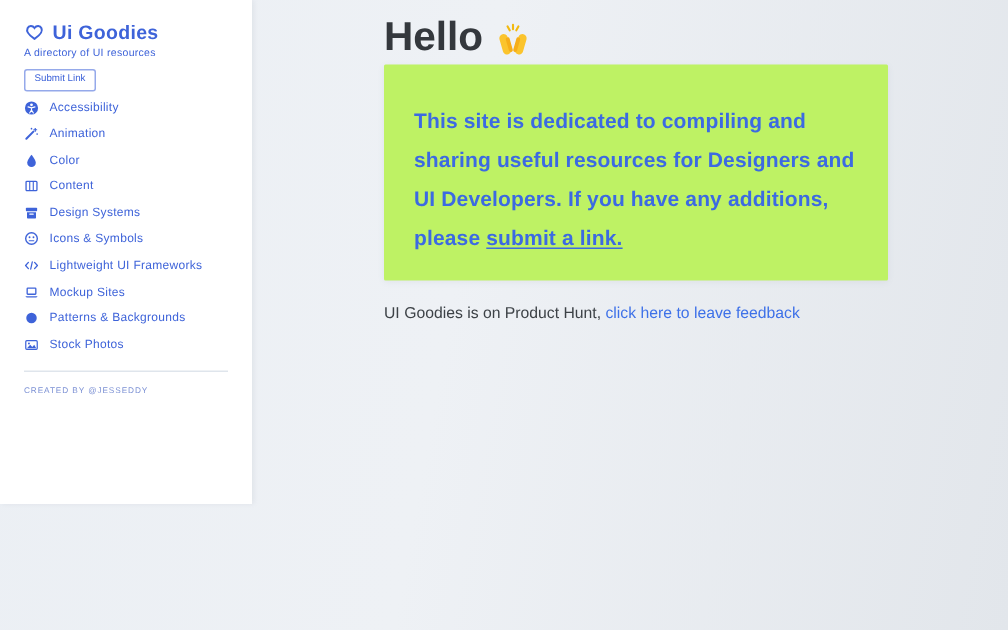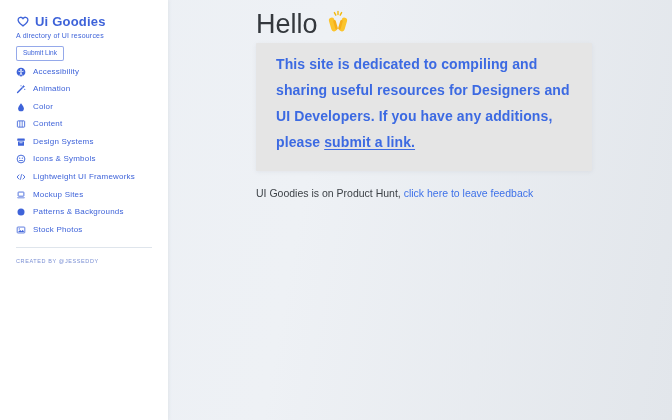--- a/index.html
+++ b/index.html
@@ -14,21 +14,21 @@
   *{box-sizing:border-box;margin:0;padding:0;}
   html,body{width:672px;height:420px;overflow:hidden;}
   body{
     font-family:"Liberation Sans","DejaVu Sans",sans-serif;
     background:linear-gradient(100deg,#ebeff4 0%,#eef1f5 45%,#e2e6eb 100%);
   }
   .app{display:flex;width:672px;height:420px;}
 
   
   .sidebar{
-    width:168px;height:420px;background:#ffffff;flex:0 0 168px;
+    width:168px;height:336px;background:#ffffff;flex:0 0 168px;
     padding:13px 16px 0 16px;position:relative;
     box-shadow:1px 0 3px rgba(140,150,165,0.12);
   }
   .brand{display:flex;align-items:center;gap:5px;height:16px;}
   .brand-heart{display:inline-flex;color:var(--accent);}
   .brand-name{font-size:13px;font-weight:bold;color:var(--accent);letter-spacing:.2px;}
   .tagline{margin-top:3px;font-size:7px;color:var(--accent);letter-spacing:.2px;}
   .submit-btn{
     margin-top:7px;display:inline-block;background:#fff;
     border:1px solid rgba(62,99,217,.55);border-radius:2px;
@@ -44,27 +44,27 @@
   .mi-label{font-size:8px;color:var(--accent);letter-spacing:.2px;white-space:nowrap;}
   .side-divider{margin-top:5px;border-top:1px solid var(--divider);width:136px;}
   .side-footer{
     margin-top:10px;font-size:5.5px;color:var(--accent-light);
     letter-spacing:.6px;text-transform:uppercase;
   }
 
   
   .main{flex:1;padding:9px 0 0 88px;}
   .hello{
-    display:flex;align-items:flex-start;gap:7px;
-    font-size:27px;font-weight:normal;color:var(--heading-dark);line-height:30px;
+    display:flex;align-items:flex-end;gap:7px;
+    font-size:27px;font-weight:bold;color:var(--heading-dark);line-height:30px;
   }
   .hands{display:inline-flex;transform:translateY(1px);}
   .card{
-    margin-top:4px;width:336px;background:#e5e5e5;border-radius:1px;
-    padding:8px 20px 16px 20px;
+    margin-top:4px;width:336px;background:#bef264;border-radius:1px;
+    padding:24px 20px 16px 20px;
     box-shadow:0 1px 4px rgba(120,130,150,0.10);
   }
   .card-text{
     font-size:14px;font-weight:bold;color:var(--card-text);
     line-height:26px;letter-spacing:.1px;
   }
   .card-link{
     color:var(--card-text);text-decoration:underline;cursor:pointer;
     text-underline-offset:2px;
   }

